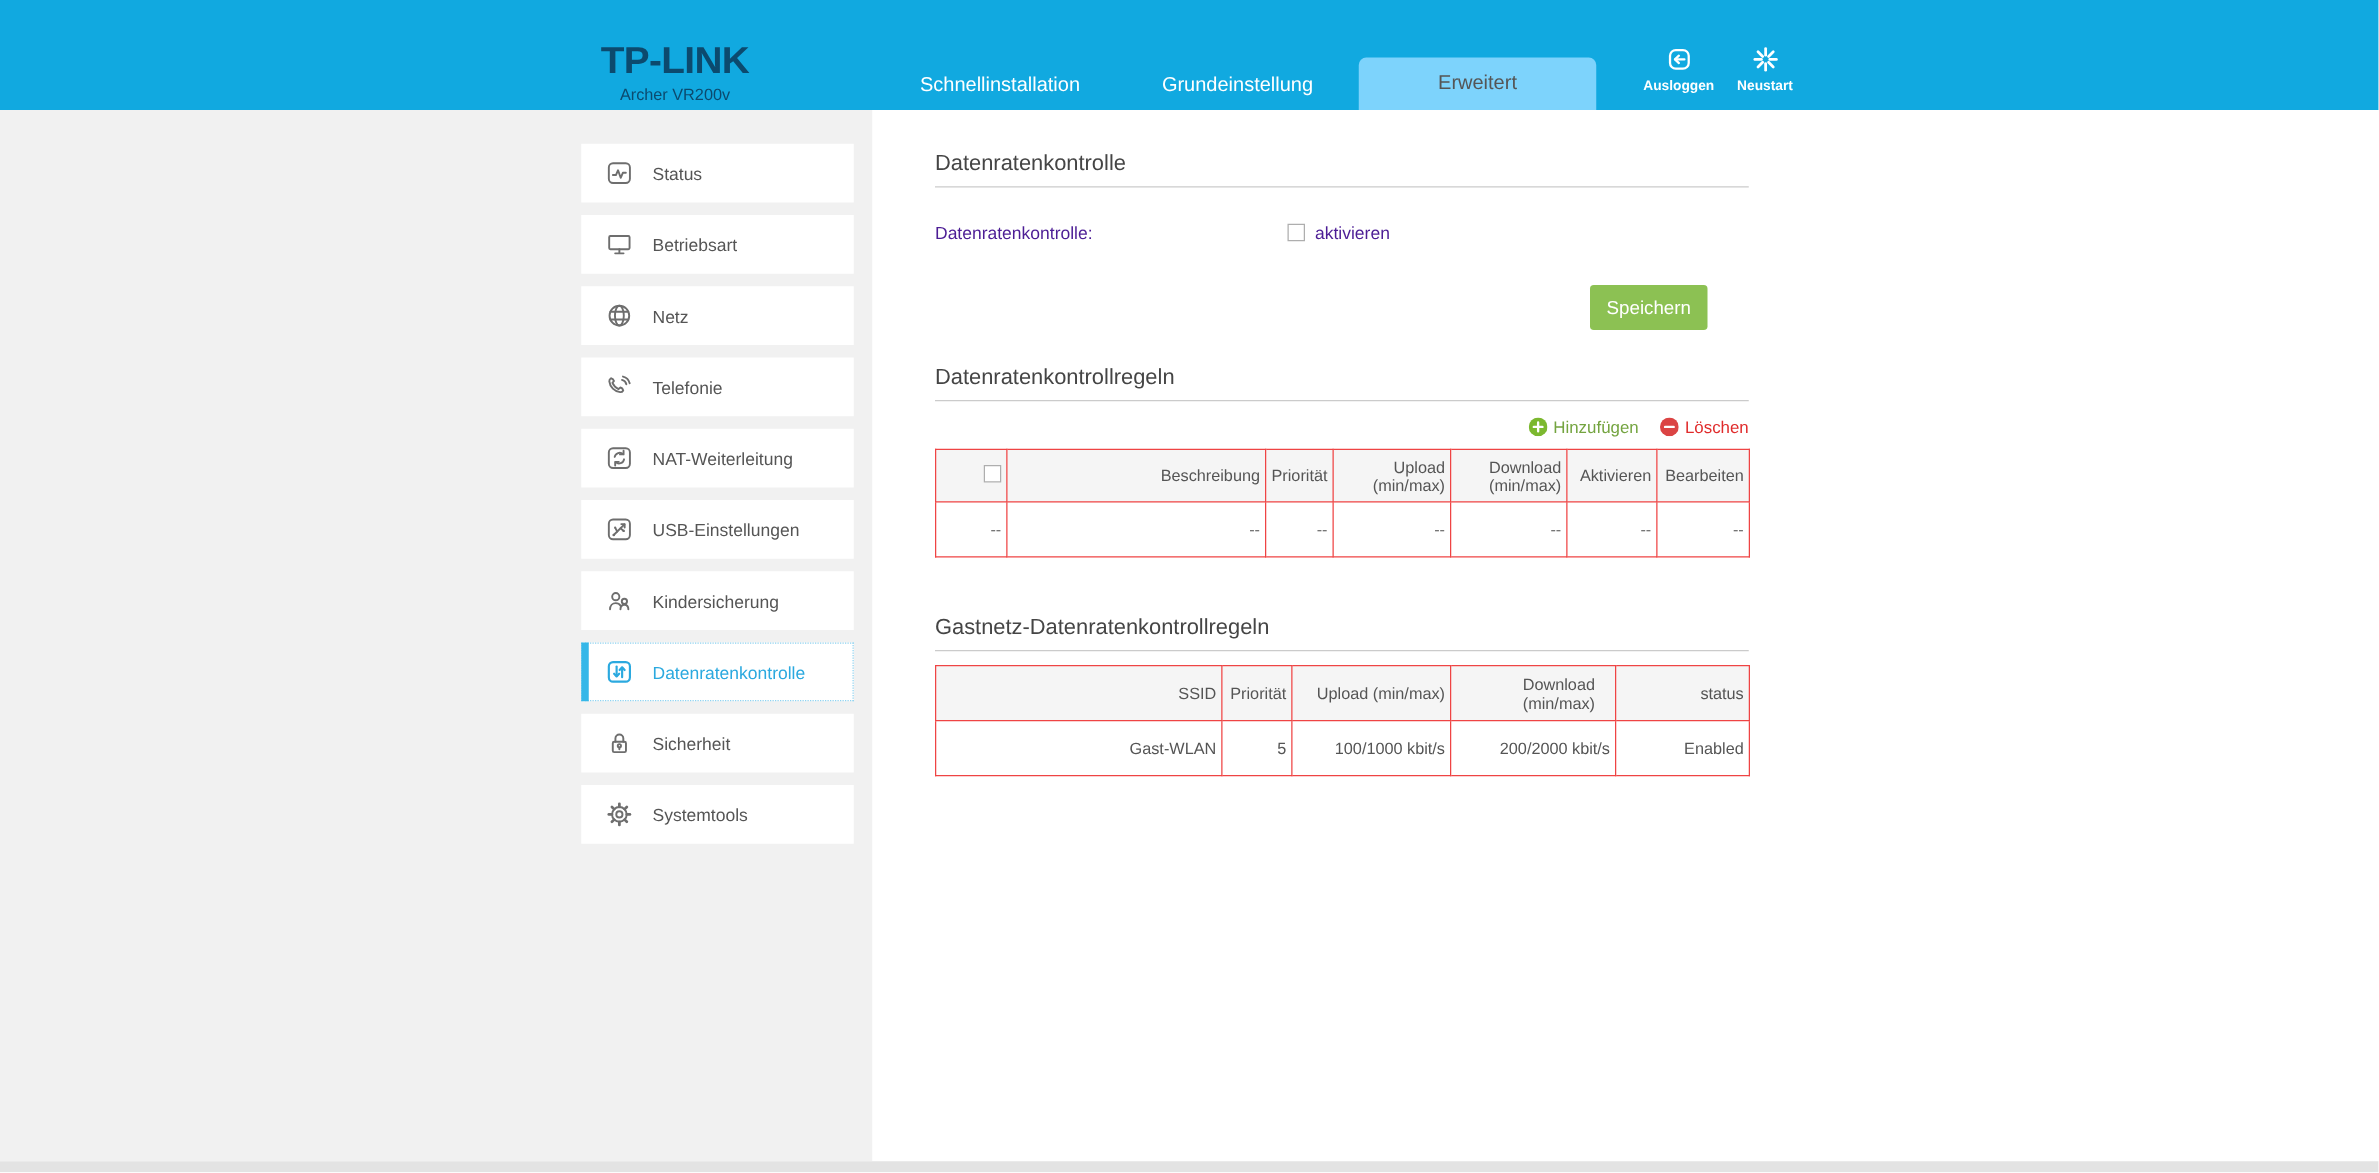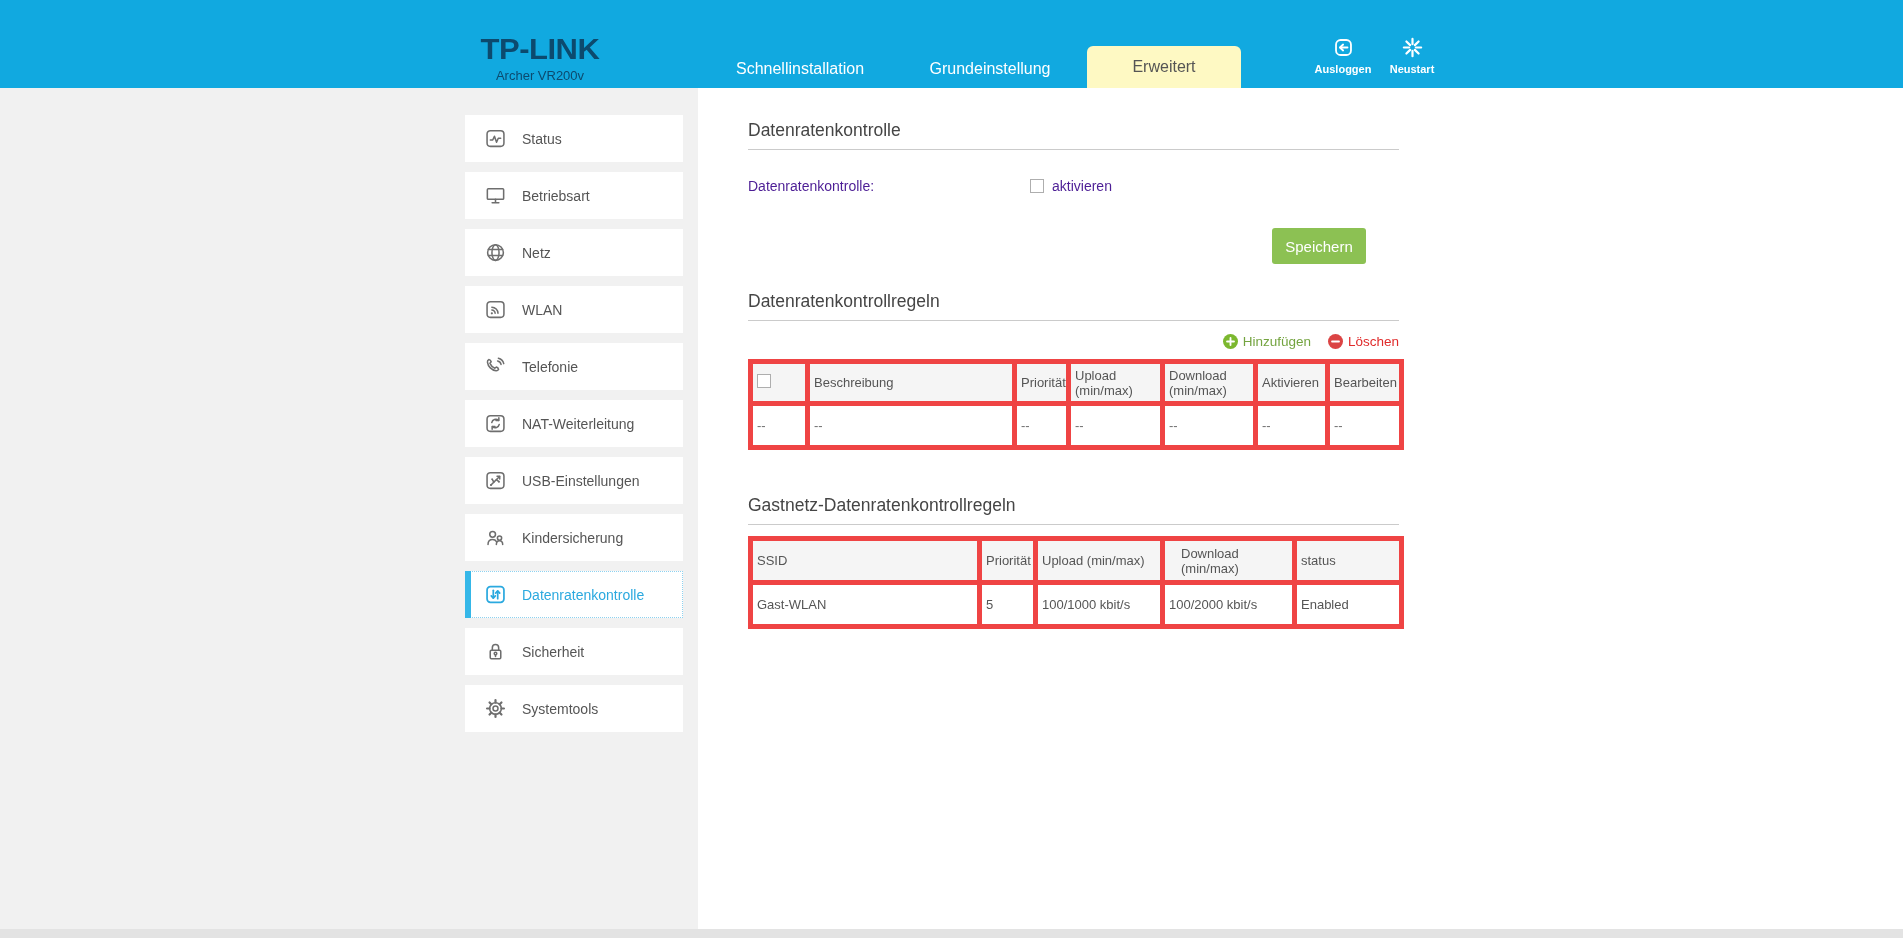--- a/index.html
+++ b/index.html
@@ -8,21 +8,21 @@
   .page { position:relative; width:1903px; height:938px; overflow:hidden; background:#fff; }
 
   
   .topbar { position:absolute; left:0; top:0; width:100%; height:88px; background:var(--header-bg,#11A9E0); }
   .brand { position:absolute; left:460px; top:33px; width:160px; text-align:center; color:#0c4a6e; }
   .brand-name { font-size:31px; font-weight:bold; letter-spacing:-0.5px; line-height:1; transform:scaleY(0.97); }
   .brand-model { font-size:13px; font-weight:normal; margin-top:4px;text-align:center; }
   .nav-item { position:absolute; top:50px; height:38px; line-height:38px; color:#fff; font-size:16px; text-align:center; cursor:pointer; }
   .nav-quick { left:700px; width:200px; }
   .nav-basic { left:890px; width:200px; }
-  .nav-tab-active { position:absolute; left:1087px; top:46px; width:154px; height:42px; background:#fef9c3;
+  .nav-tab-active { position:absolute; left:1087px; top:46px; width:190px; height:42px; background:#7dd3fc;
                     border-radius:6px 6px 0 0; color:#555; font-size:16px; text-align:center; line-height:42px; cursor:pointer; }
   .hdr-action { position:absolute; top:36px; width:70px; display:flex; flex-direction:column; align-items:center; color:#fff; cursor:pointer; }
   .hdr-action.logout { left:1308px; }
   .hdr-action.restart { left:1377px; }
   .hdr-action svg { width:23px; height:23px; }
   .hdr-action .act-label { font-size:11px; font-weight:bold; margin-top:4px; }
 
   
   .sidebar { position:absolute; left:0; top:88px; width:698px; height:841px; background:var(--page-bg,#F1F1F1); }
   .menu { position:absolute; left:465px; top:27px; width:218px; }
@@ -50,21 +50,21 @@
   .save-btn { margin-left:524px; width:94px; height:36px; background:var(--save-green,#8CC153); color:#fff;
               border:none; border-radius:3px; font-size:15px; font-family:inherit; cursor:pointer; }
   .toolbar { margin-top:13px; display:flex; justify-content:flex-end; align-items:center; font-size:13.5px; }
   .tool { display:flex; align-items:center; cursor:pointer; }
   .tool + .tool { margin-left:17px; }
   .tool svg { width:15px; height:15px; margin-right:5px; }
   .tool-add { color:var(--add-text,#74A440); }
   .tool-del { color:var(--delete-text,#E02B2B); }
 
   table { border-collapse:collapse; table-layout:fixed; width:651px; margin-top:10px; font-size:13px; }
-  th, td { border:5px solid #ef4444; text-align:left; vertical-align:middle; padding:2px 4px; }
+  th, td { border:1px solid #ef4444; text-align:right; vertical-align:middle; padding:2px 4px; }
   th { background:#f5f5f5; font-weight:normal; color:#555; }
   td { color:#707070; background:#fff; }
   .tbl-rules th { height:42px; }
   .tbl-rules td { height:44px; }
   .tbl-guest { margin-top:11px;padding-left:36px; }
   .tbl-guest th { height:44px; }
   .tbl-guest td { height:44px; color:#555; }
   .th-wrap { padding:2px 16px; }
 
   
@@ -132,29 +132,20 @@
       <div class="menu-item">
         <svg viewBox="0 0 24 24" fill="none" stroke="currentColor" stroke-width="1.6" stroke-linecap="round">
           <circle cx="12" cy="12" r="8.2"></circle>
           <ellipse cx="12" cy="12" rx="3.7" ry="8.2"></ellipse>
           <line x1="4.6" y1="8.8" x2="19.4" y2="8.8"></line>
             <line x1="4.6" y1="15.2" x2="19.4" y2="15.2"></line>
         </svg>
         <span class="mi-label">Netz</span>
       </div>
 
-      <div class="menu-item">
-        <svg viewBox="0 0 24 24" fill="none" stroke="currentColor" stroke-width="1.6" stroke-linecap="round">
-          <rect x="3.2" y="3.8" width="17.6" height="16.4" rx="3.5"></rect>
-          <circle cx="8.2" cy="16" r="1.15" fill="currentColor" stroke="none"></circle>
-          <path d="M8.2 12.6 a3.4 3.4 0 0 1 3.4 3.4"></path>
-          <path d="M8.2 9.6 a6.4 6.4 0 0 1 6.4 6.4"></path>
-        </svg>
-        <span class="mi-label">WLAN</span>
-      </div>
 
 
       <div class="menu-item">
         <svg viewBox="0 0 24 24" fill="none" stroke="currentColor" stroke-width="1.6" stroke-linecap="round" stroke-linejoin="round">
           <path d="M5 4.8 C4.1 5.3 3.5 6.3 3.6 7.4 C4.1 12 8 15.9 12.6 16.4 C13.7 16.5 14.7 15.9 15.2 15 C15 13.9 14 12.8 12.9 12.5 L11.3 13.8 C9.5 13 7 10.5 6.2 8.7 L7.5 7.1 C7.2 6 6.1 5 5 4.8 Z"></path>
           <path d="M14.2 6.2 a4.6 4.6 0 0 1 3.6 3.6"></path>
           <path d="M15 3.4 a7.6 7.6 0 0 1 5.6 5.6"></path>
         </svg>
         <span class="mi-label">Telefonie</span>
       </div>
@@ -323,21 +314,21 @@
             <th>Upload (min/max)</th>
             <th class="th-wrap">Download (min/max)</th>
             <th>status</th>
           </tr>
         </thead>
         <tbody>
           <tr>
             <td>Gast-WLAN</td>
             <td>5</td>
             <td>100/1000 kbit/s</td>
-            <td>100/2000 kbit/s</td>
+            <td>200/2000 kbit/s</td>
             <td>Enabled</td>
           </tr>
         </tbody>
       </table>
 
     </div>
   </main>
 
   <footer class="bottombar"></footer>
 </div>

